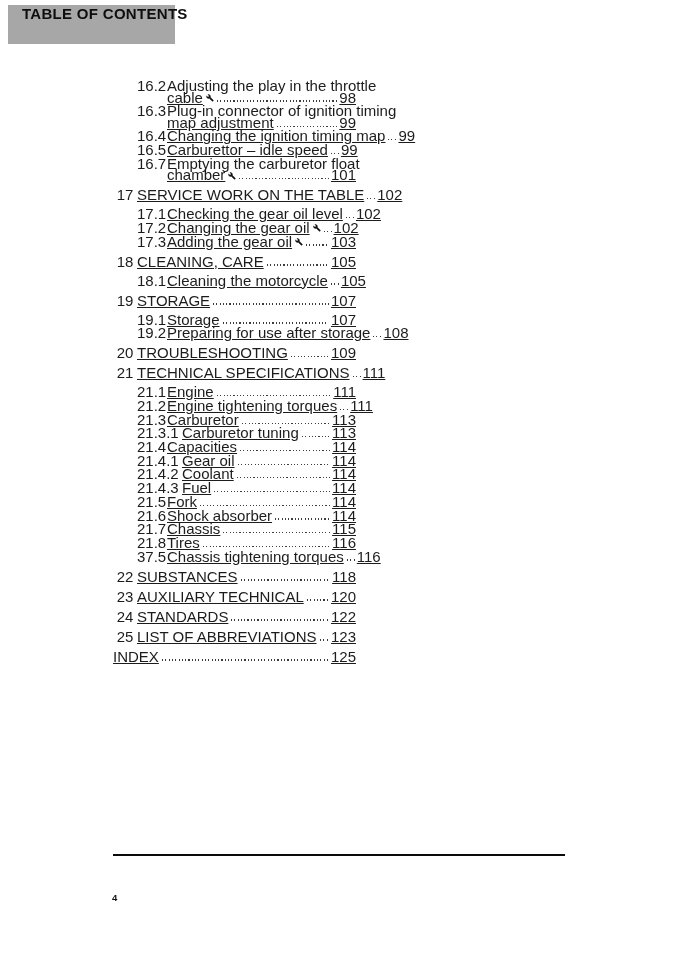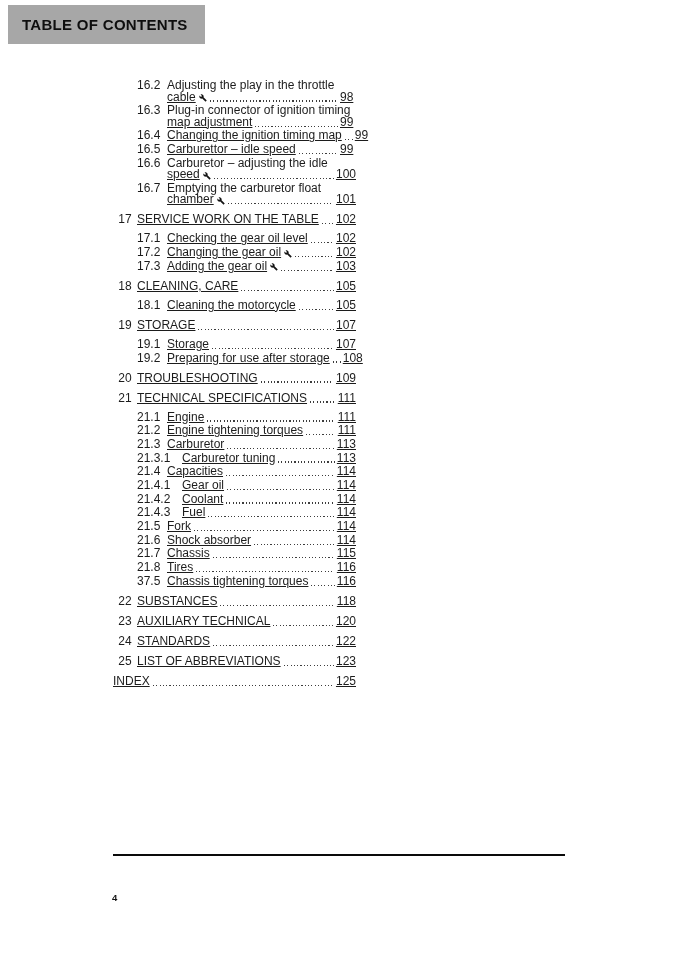--- a/index.html
+++ b/index.html
@@ -7,32 +7,32 @@
     position:relative;
     width:678px; height:960px;
     background:#ffffff;
     font-family:"Liberation Sans", sans-serif;
     color:#1c1c1c;
     overflow:hidden;
     margin:0 auto;
   }
   .header-bar {
     position:absolute; left:8px; top:5px;
-    width:197px; height:39px;
+    width:167px; height:39px;
     background:#a7a7a7;
-    display:flex; align-items:center;
+    display:flex; 
     box-sizing:border-box; padding-left:14px;
   }
   .header-title {
     font-size:15px; font-weight:bold; color:#0e0e0e;
     letter-spacing:0.3px; white-space:nowrap;
   }
   .toc {
     position:absolute; left:113px; top:80px; width:243px;
-    font-size:12px; line-height:11.5px;
+    font-size:15px; line-height:11.5px;
   }
   .entry { display:flex; margin-bottom:2.2px; }
   .entry.l0 { margin-top:8.5px; margin-bottom:7.5px; }
   .entry.l1, .entry.l2 { padding-left:24px; }
   .num { flex:none; }
   .entry.l0 .num { width:24px;text-align:center; }
   .entry.l1 .num { width:30px; }
   .entry.l2 .num { width:45px; }
   .content { flex:1; min-width:0; }
   .line { }
@@ -106,36 +106,20 @@
         <span class="num">16.5</span>
         <div class="content">
           <div class="line last">
             <span class="txt">Carburettor – idle speed</span>
             <span class="leader"></span>
             <span class="pg">99</span>
           </div>
         </div>
       </div>
       <div class="entry l1">
-        <span class="num">16.6</span>
-        <div class="content">
-          <div class="line"><span class="txt">Carburetor – adjusting the idle</span></div>
-          <div class="line last">
-            <span class="txt">speed</span>
-            <span class="wrench">
-              <svg viewBox="0 0 24 24">
-                <path d="M22.7 19l-9.1-9.1c.9-2.3.4-5-1.5-6.9-2-2-5-2.4-7.4-1.3L9 6 6 9 1.6 4.7C.4 7.1.9 10.1 2.9 12.1c1.9 1.9 4.6 2.4 6.9 1.5l9.1 9.1c.4.4 1 .4 1.4 0l2.3-2.3c.5-.4.5-1.1.1-1.4z" fill="#141414"></path>
-              </svg>
-            </span>
-            <span class="leader"></span>
-            <span class="pg">100</span>
-          </div>
-        </div>
-      </div>
-      <div class="entry l1">
         <span class="num">16.7</span>
         <div class="content">
           <div class="line"><span class="txt">Emptying the carburetor float</span></div>
           <div class="line last">
             <span class="txt">chamber</span>
             <span class="wrench">
               <svg viewBox="0 0 24 24">
                 <path d="M22.7 19l-9.1-9.1c.9-2.3.4-5-1.5-6.9-2-2-5-2.4-7.4-1.3L9 6 6 9 1.6 4.7C.4 7.1.9 10.1 2.9 12.1c1.9 1.9 4.6 2.4 6.9 1.5l9.1 9.1c.4.4 1 .4 1.4 0l2.3-2.3c.5-.4.5-1.1.1-1.4z" fill="#141414"></path>
               </svg>
             </span>

